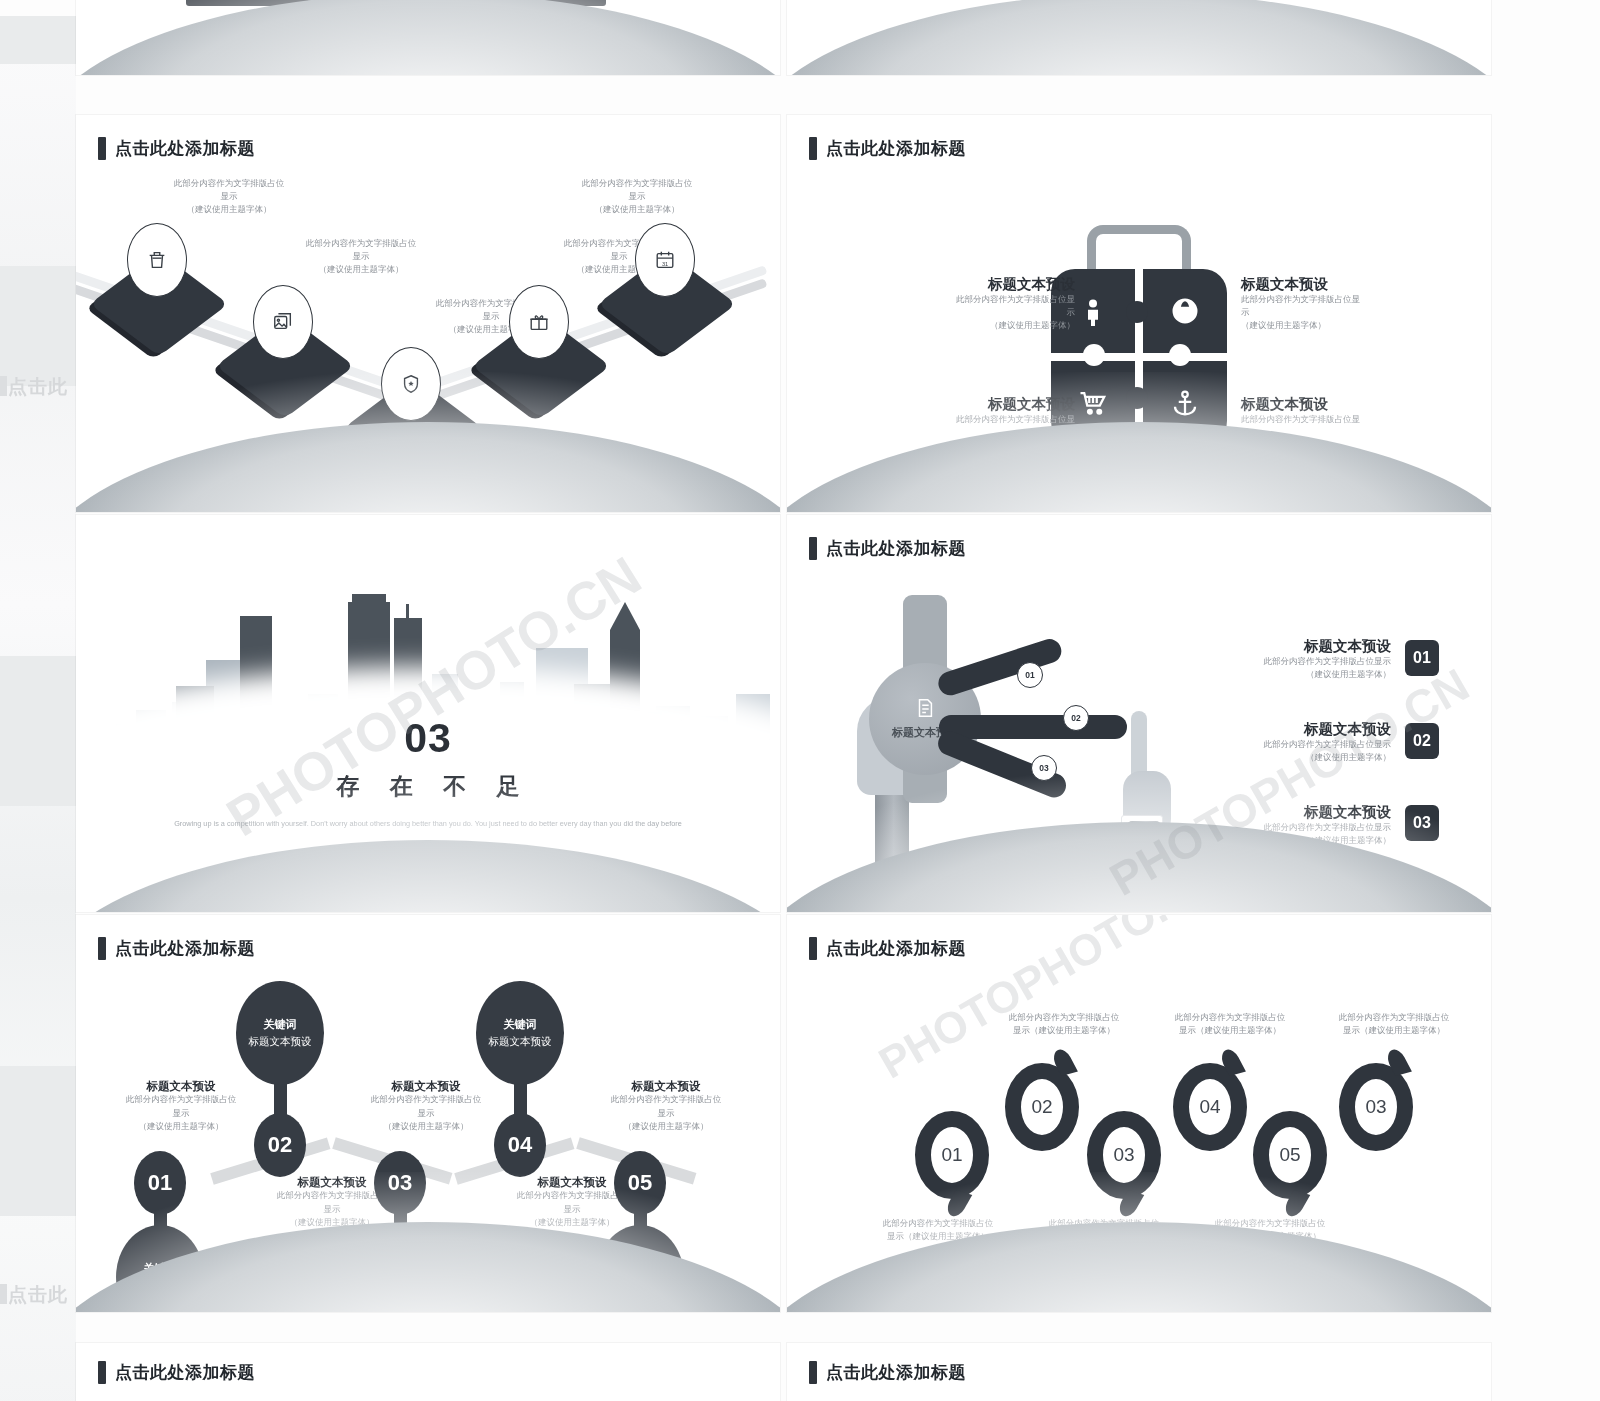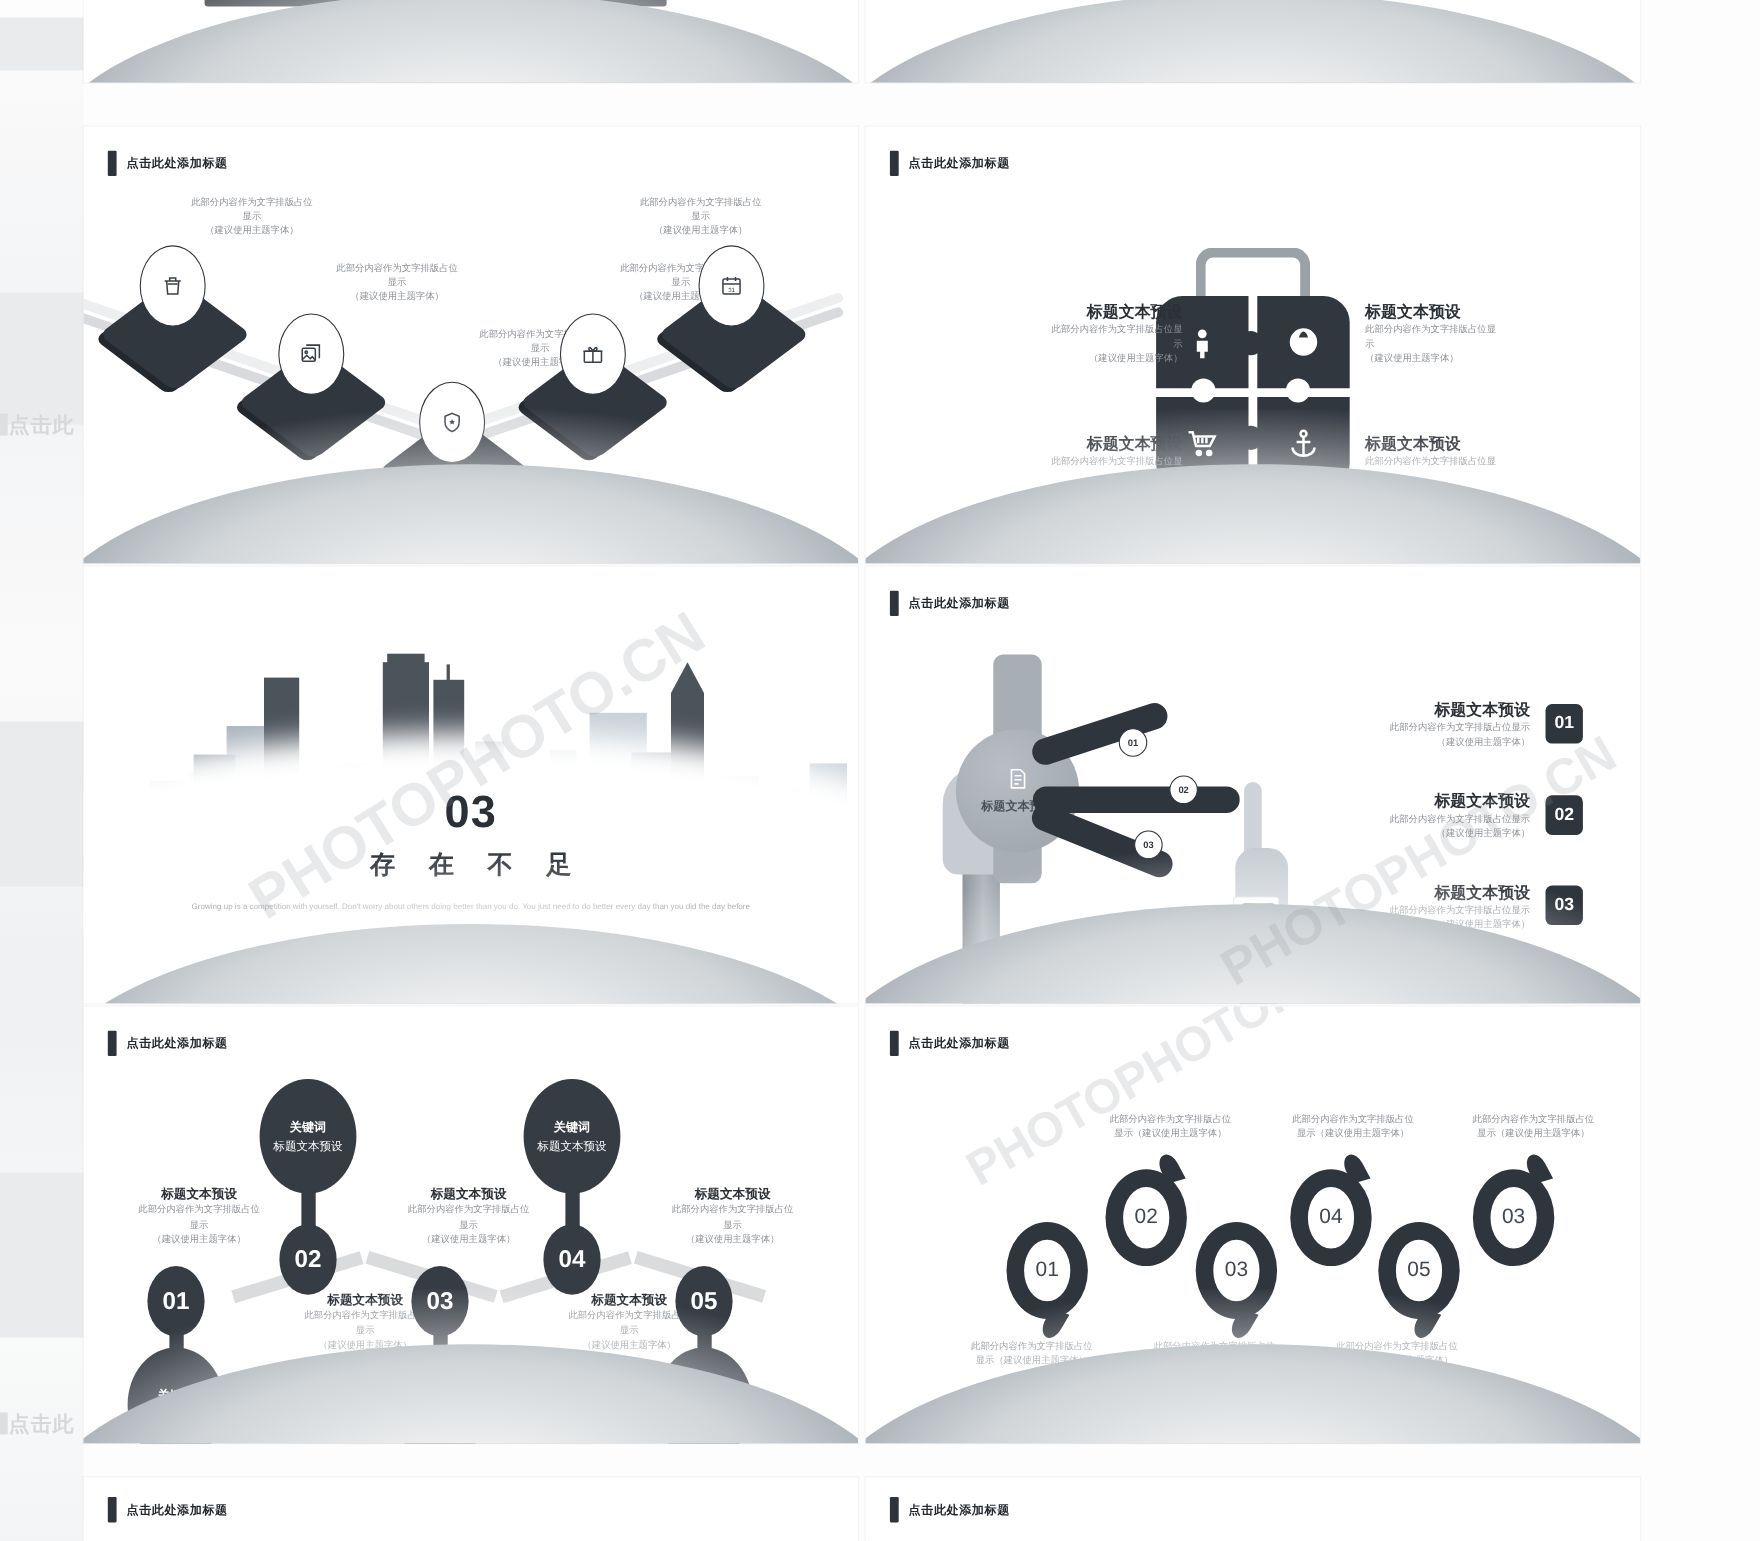--- a/index.html
+++ b/index.html
@@ -46,21 +46,21 @@
   }
   .wave-halo {
     position:absolute; left:-10%; bottom:-10px; width:120%; height:150px;
     background: radial-gradient(ellipse at 50% 120%, rgba(255,255,255,0.96) 0%, rgba(255,255,255,0.55) 45%, rgba(255,255,255,0) 72%);
     pointer-events:none;
   }
 
   
   .s-title { position:absolute; left:22px; top:22px; display:flex; align-items:center; gap:9px; }
   .s-title .bar { width:8px; height:23px; background:#2f343b; border-radius:1px; }
-  .s-title .txt { font-size:11px; font-weight:bold; color:#23282e; letter-spacing:0.5px; white-space:nowrap; }
+  .s-title .txt { font-size:17px; font-weight:bold; color:#23282e; letter-spacing:0.5px; white-space:nowrap; }
 
   
   .body-txt { font-size:8.5px; color:#8d9298; line-height:1.55; text-align:center; white-space:nowrap; }
   .body-txt .l2, .body-txt .l3 { display:block; }
   .head-txt { font-size:14.5px; font-weight:bold; color:#2b3037; line-height:1.25; white-space:nowrap; }
 
   
   .ribbon { position:absolute; height:9px; background:#d8dadd; border-radius:4px; transform-origin: left center; }
   .ribbon.pale { background:#eceef0; }
   .pad {

